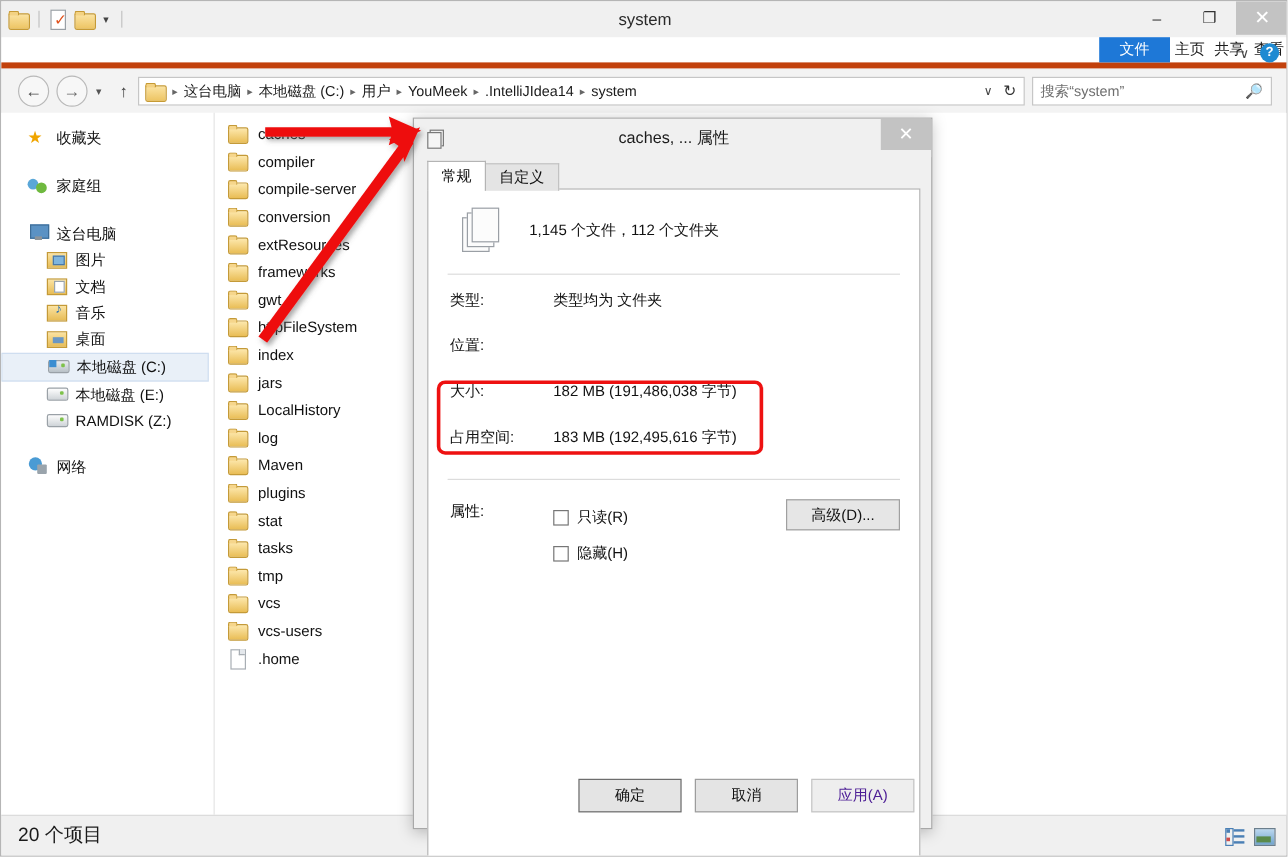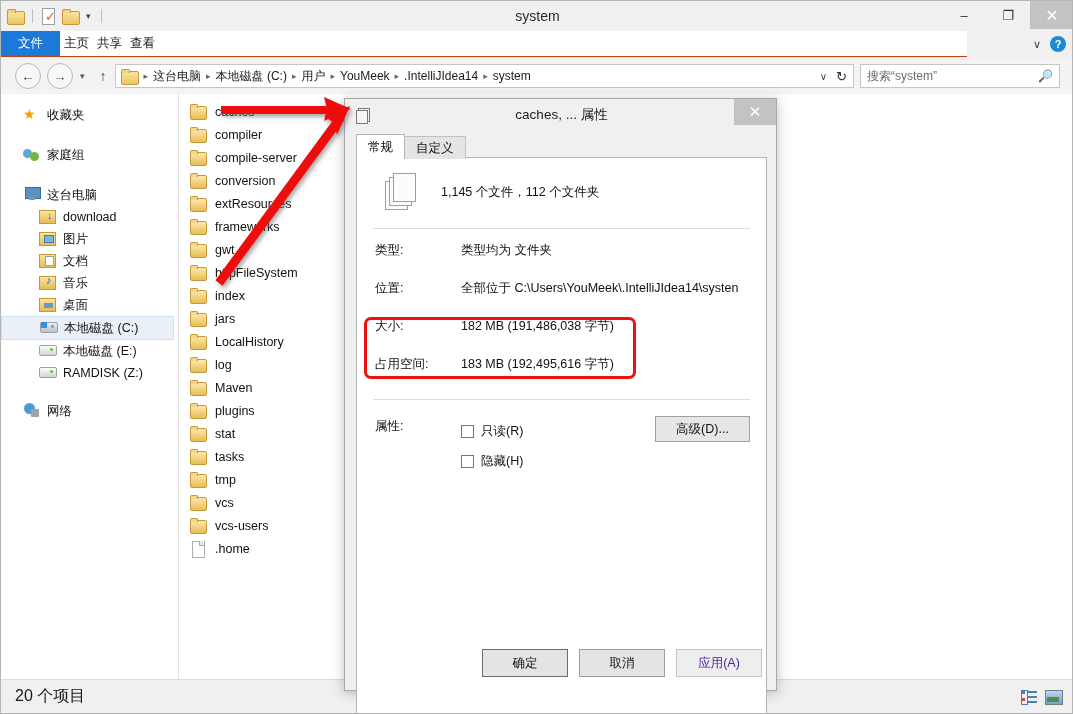--- a/index.html
+++ b/index.html
@@ -62,23 +62,23 @@
   }
   .wbtns { position:absolute; right:0; top:0; display:flex; height:28px; }
   .wbtn {
     width: 44px; height: 28px; display:flex; align-items:center; justify-content:center;
     font-size: 13px; color:#333;
   }
   .wbtn.close { background:#c3c3c3; color:#fff; font-size:16px; }
 
   
   .ribbon {
-    position:absolute; left:0; top:30px; width:966px; height:26px;
-    background:#ffffff; border-bottom:1px solid #c2410c;
-    display:flex; align-items:stretch;
+    position:absolute; left:0; top:30px; width:1073px; height:26px;
+    background:#ffffff; border-bottom:5px solid #c2410c;
+    display:flex; align-items:stretch;justify-content:flex-end;
   }
   .rtab {
     padding: 0 4px; display:flex; align-items:center;
     font-size:12.5px; color:#1a1a1a;
   }
   .rtab.file { background:#1e78d7; color:#fff; font-weight:normal; padding: 0 17px;}
   .ribbon-right {
     position:absolute; right:6px; top:30px; height:26px;
     display:flex; align-items:center; gap:9px;
   }
@@ -390,24 +390,20 @@
       <div class="srow top">
         <span class="sico"><span class="hgrp"></span></span>
         <span>家庭组</span>
       </div>
       <div class="srow">
         <span class="sico"><span class="pcico"></span></span>
         <span>这台电脑</span>
       </div>
 
       <div class="srow child">
-        <span class="sico"><span class="fold-s download"></span></span>
-        <span>download</span>
-      </div>
-      <div class="srow child">
         <span class="sico"><span class="fold-s pic"></span></span>
         <span>图片</span>
       </div>
       <div class="srow child">
         <span class="sico"><span class="fold-s doc"></span></span>
         <span>文档</span>
       </div>
       <div class="srow child">
         <span class="sico"><span class="fold-s music"></span></span>
         <span>音乐</span>
@@ -556,21 +552,20 @@
         <span class="dp-count">1,145 个文件，112 个文件夹</span>
       </div>
       <div class="hr"></div>
 
       <div class="kv">
         <span class="k">类型:</span>
         <span class="v">类型均为 文件夹</span>
       </div>
       <div class="kv">
         <span class="k">位置:</span>
-        <span class="v">全部位于 C:\Users\YouMeek\.IntelliJIdea14\systen</span>
       </div>
       <div class="kv">
         <span class="k">大小:</span>
         <span class="v">182 MB (191,486,038 字节)</span>
       </div>
       <div class="kv">
         <span class="k">占用空间:</span>
         <span class="v">183 MB (192,495,616 字节)</span>
       </div>
 

